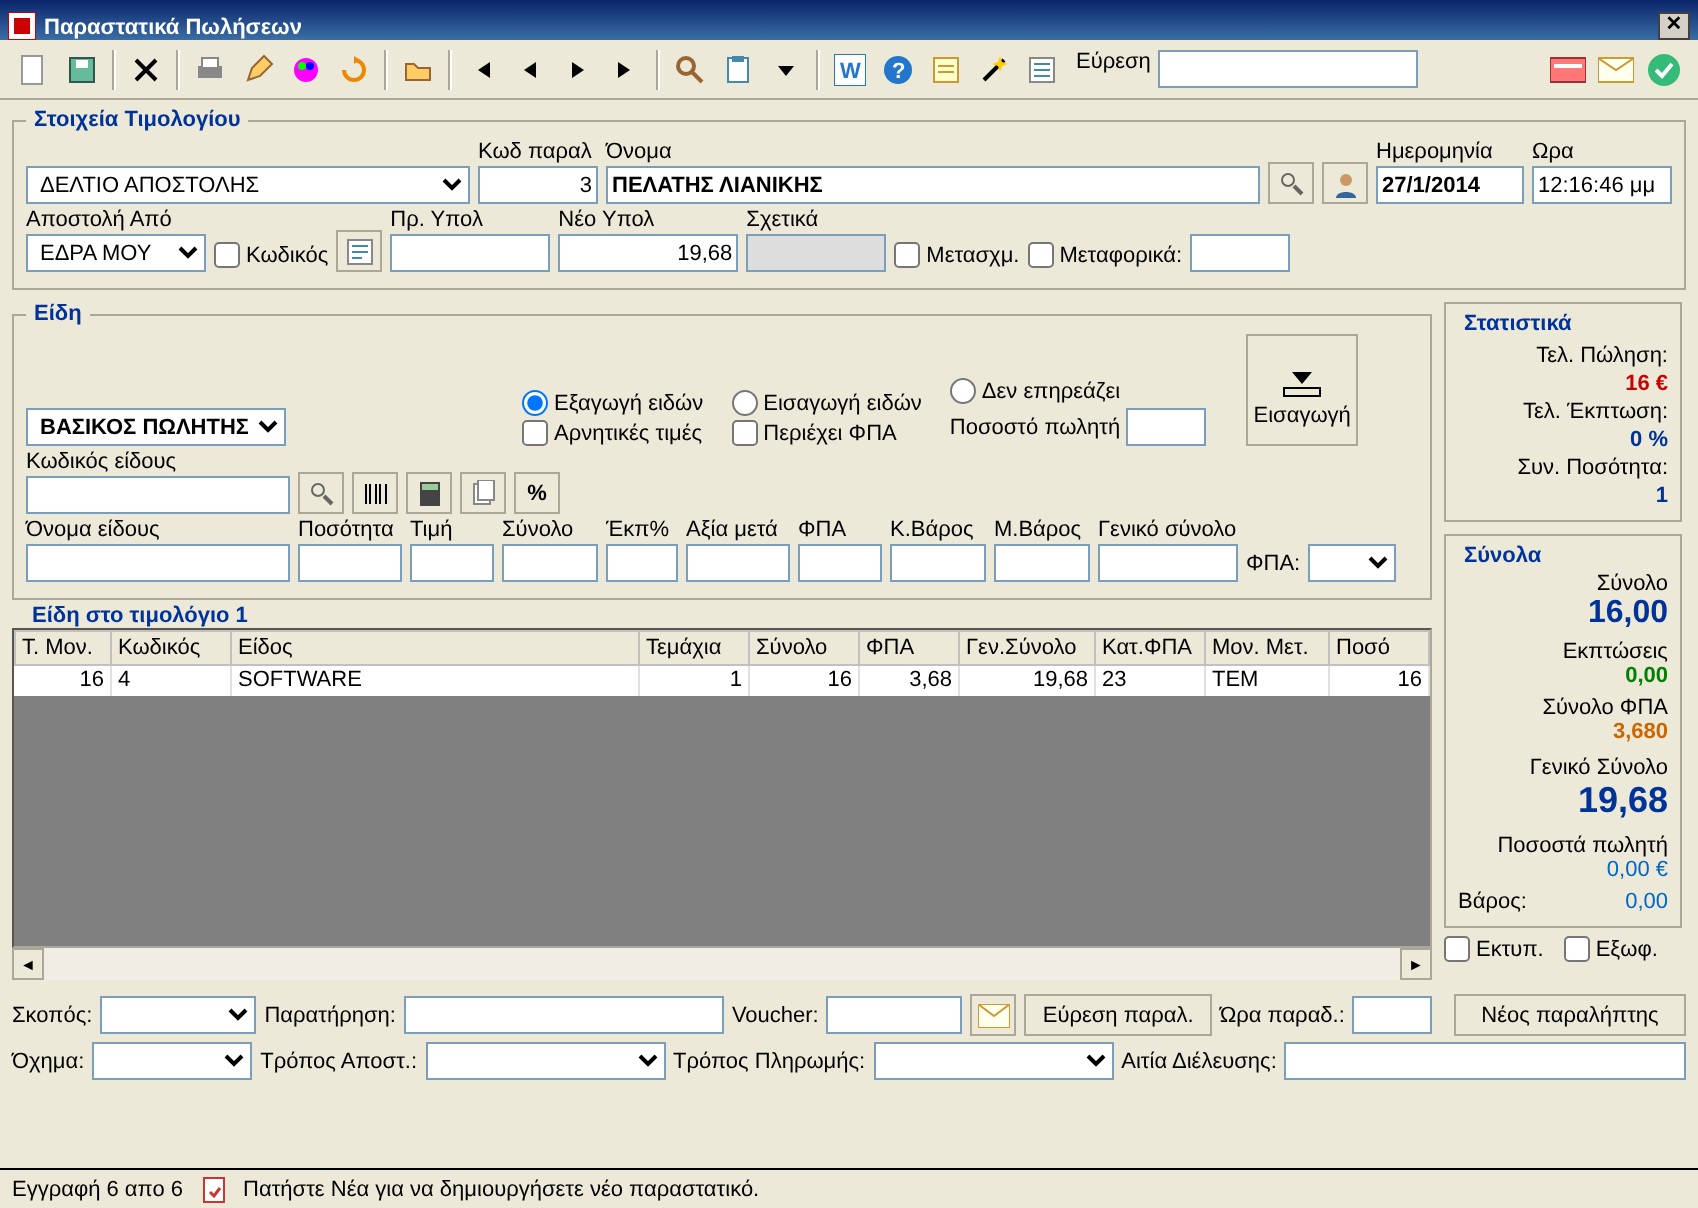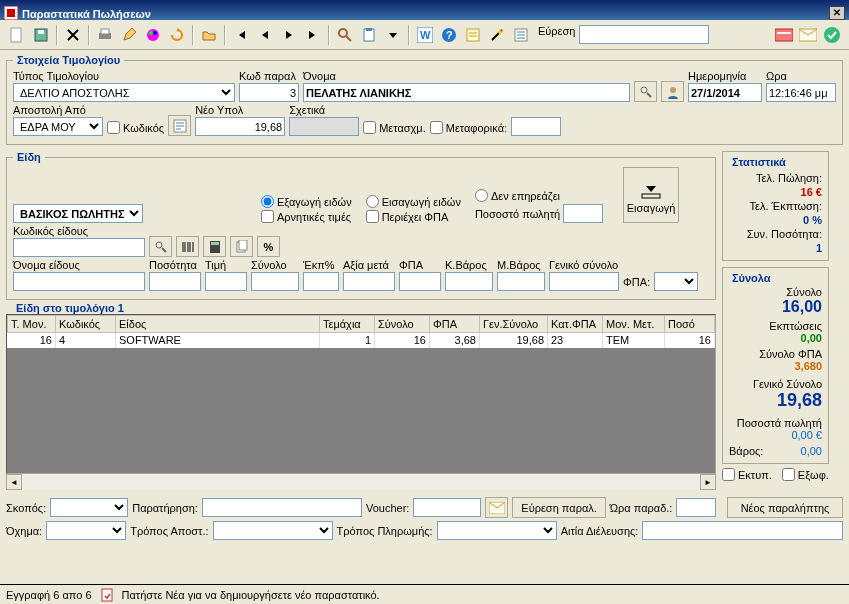--- a/index.html
+++ b/index.html
@@ -18,21 +18,21 @@
   .field label { color: #000; margin-bottom: 1px; white-space: nowrap; }
   select, input[type=text] { border: 1px solid #7b9ebd; background: #fff; height: 19px; padding: 0 2px; }
   select { background: #fff; }
   .dark-input { background: #404040; color: #fff; text-align: center; font-weight: bold; }
   .small-btn { width: 23px; height: 21px; border: 1px solid #aca899; background: #ece9d8; display: inline-flex; align-items: center; justify-content: center; cursor: pointer; }
   .checkbox-line { display: flex; align-items: center; gap: 3px; }
   .checkbox-line input { margin: 0; }
   .main-flex { display: flex; }
   .left-col { flex: 1; min-width: 0; }
   .right-col { width: 123px; margin-right: 4px; }
-  .stats-box { border: 1px solid #aca899; margin: 4px 16px 0 0; padding: 4px 6px; }
+  .stats-box { border: 1px solid #aca899; margin: 4px 4px 0 0; padding: 4px 6px; }
   .stats-box .legend { color: #003399; font-weight: bold; margin: -10px 0 2px 0; display: inline-block; background: #ece9d8; padding: 0 3px; }
   .stats-row { display: flex; justify-content: space-between; margin: 2px 0; }
   .val-red { color: #c00; font-weight: bold; }
   .val-blue { color: #003399; font-weight: bold; }
   .val-green { color: #008000; font-weight: bold; }
   .val-orange { color: #cc6600; font-weight: bold; }
   .grid-legend { color: #003399; font-weight: bold; padding: 0 4px; margin-left: 6px; margin-top: 2px; }
   table.grid { width: 100%; border-collapse: collapse; background: #fff; table-layout: fixed; }
   table.grid th { background: #ece9d8; border: 1px solid #c0c0c0; padding: 2px 3px; text-align: left; font-weight: normal; height: 16px; overflow: hidden; white-space: nowrap; }
   table.grid td { border-right: 1px solid #e0e0e0; padding: 1px 3px; height: 15px; overflow: hidden; white-space: nowrap; }
@@ -208,21 +208,20 @@
         <circle cx="9" cy="9" r="8" fill="#3b7"></circle>
         <path d="M5 9l3 3 5-6" fill="none" stroke="#fff" stroke-width="2"></path>
       </svg>
     </span>
 </div>
 
 <fieldset>
   <legend>Στοιχεία Τιμολογίου</legend>
   <div class="row">
     <div class="field" style="width:222px">
-      <label>Τύπος Τιμολογίου</label>
       <select><option>ΔΕΛΤΙΟ ΑΠΟΣΤΟΛΗΣ</option></select>
     </div>
     <div class="field" style="width:60px">
       <label>Κωδ παραλ</label>
       <input type="text" class="ta-r" value="3" style="">
     </div>
     <div class="field" style="flex:1">
       <label>Όνομα</label>
       <input type="text" style="font-weight: bold;" value="ΠΕΛΑΤΗΣ ΛΙΑΝΙΚΗΣ">
     </div>
@@ -255,20 +254,24 @@
     <div class="checkbox-line" style="margin-bottom:2px">
       <input type="checkbox" style="">
       <label>Κωδικός</label>
     </div>
     <span class="small-btn">
         <svg width="14" height="14">
           <rect x="1" y="1" width="12" height="12" fill="#fff" stroke="#888"></rect>
           <path d="M3 4h8M3 7h8M3 10h5" stroke="#48a"></path>
         </svg>
       </span>
+    <div class="field" style="width:80px">
+      <label>Πρ. Υπολ</label>
+      <input type="text" class="ta-r" value="" style="">
+    </div>
     <div class="field" style="width:90px">
       <label>Νέο Υπολ</label>
       <input type="text" class="ta-r" value="19,68" style="">
     </div>
     <div class="field" style="width:70px">
       <label>Σχετικά</label>
       <input type="text" style="background: rgb(221, 221, 221);" readonly="" value="">
     </div>
     <div class="checkbox-line" style="margin-bottom:2px">
       <input type="checkbox" style="">

